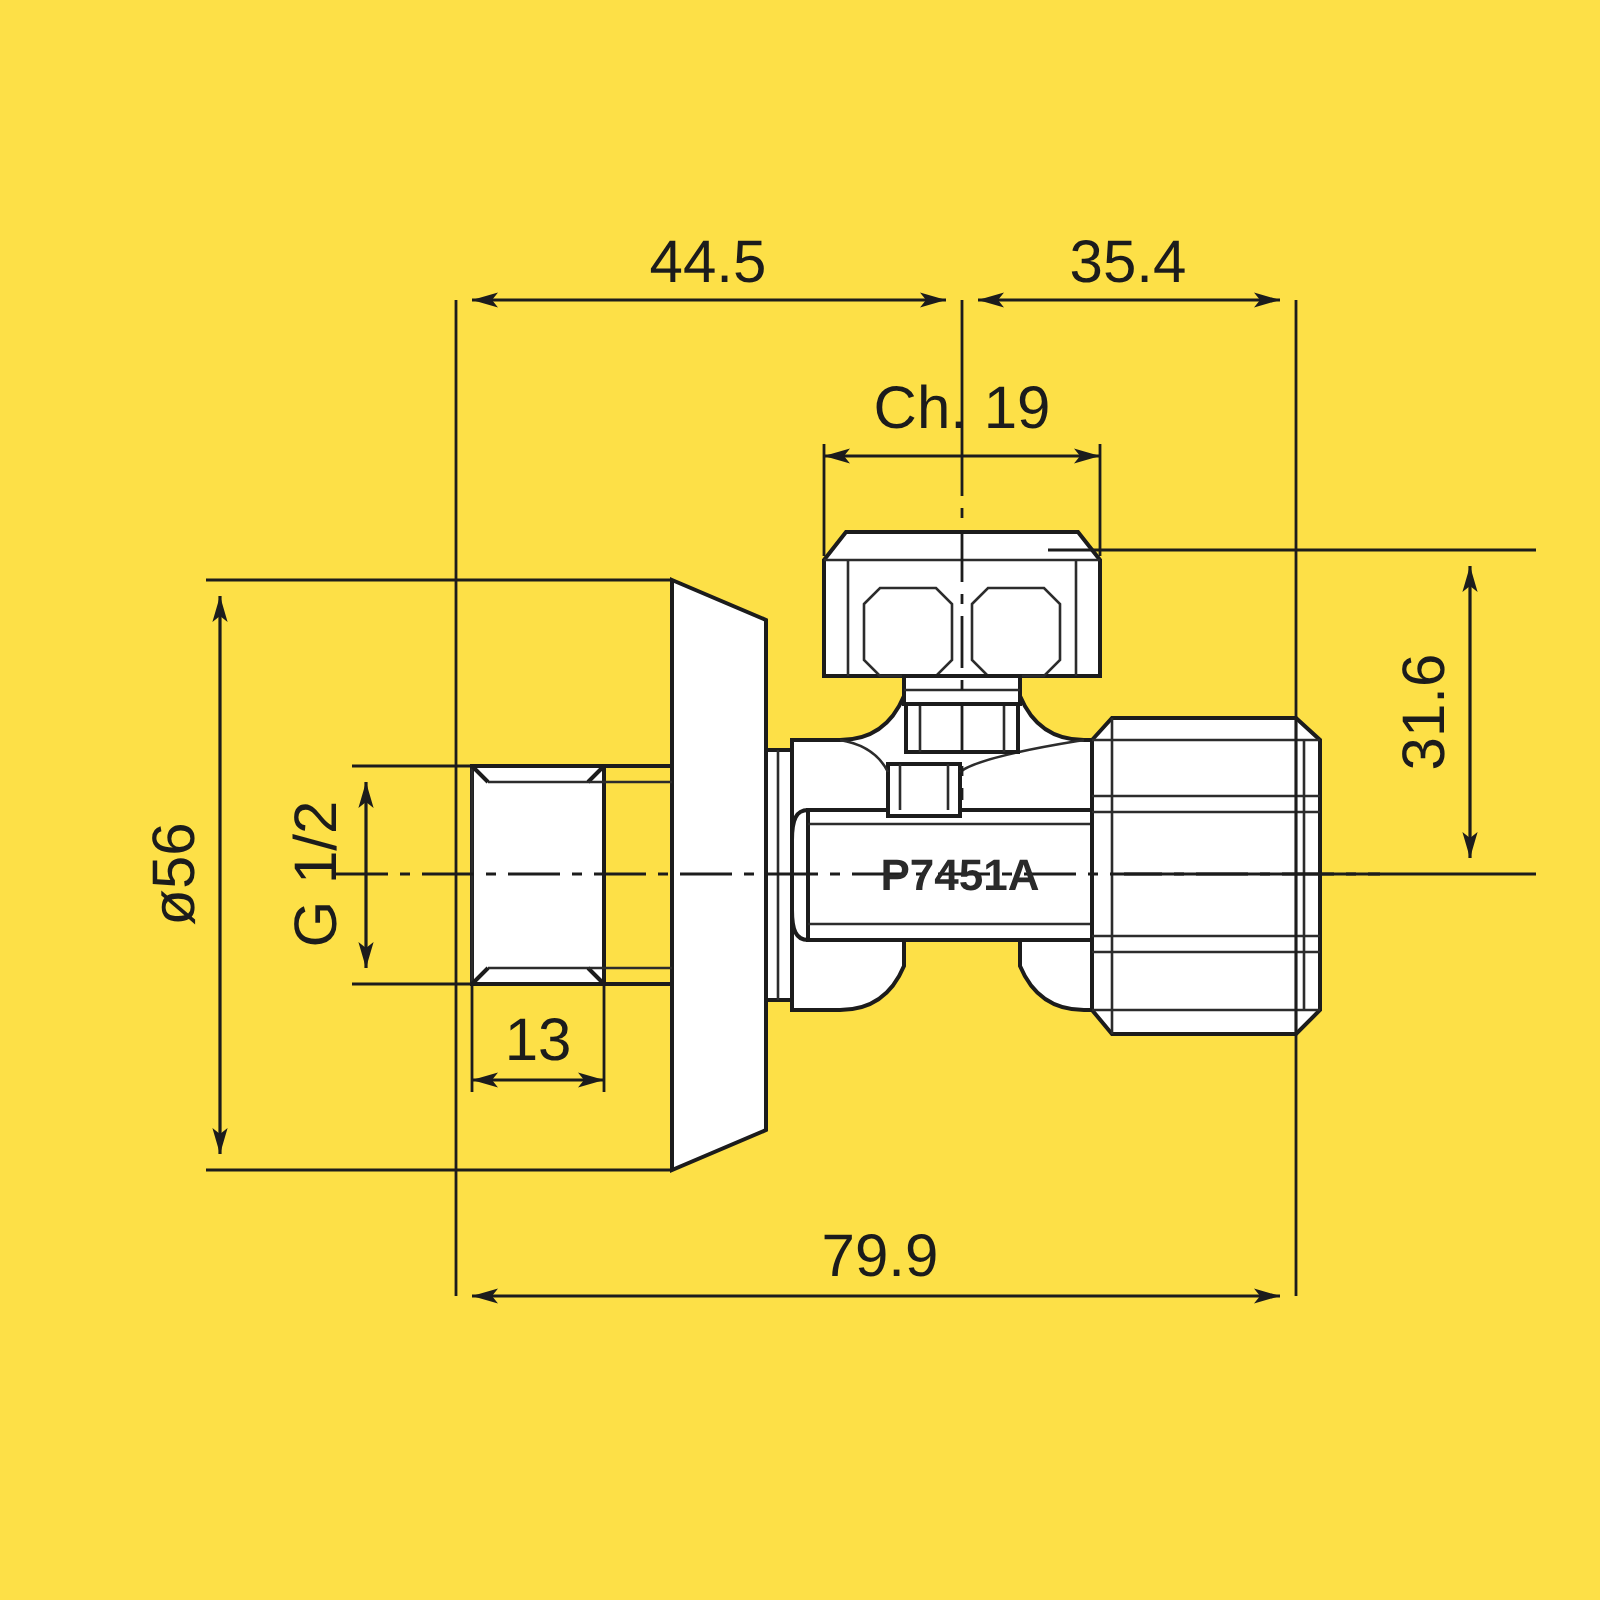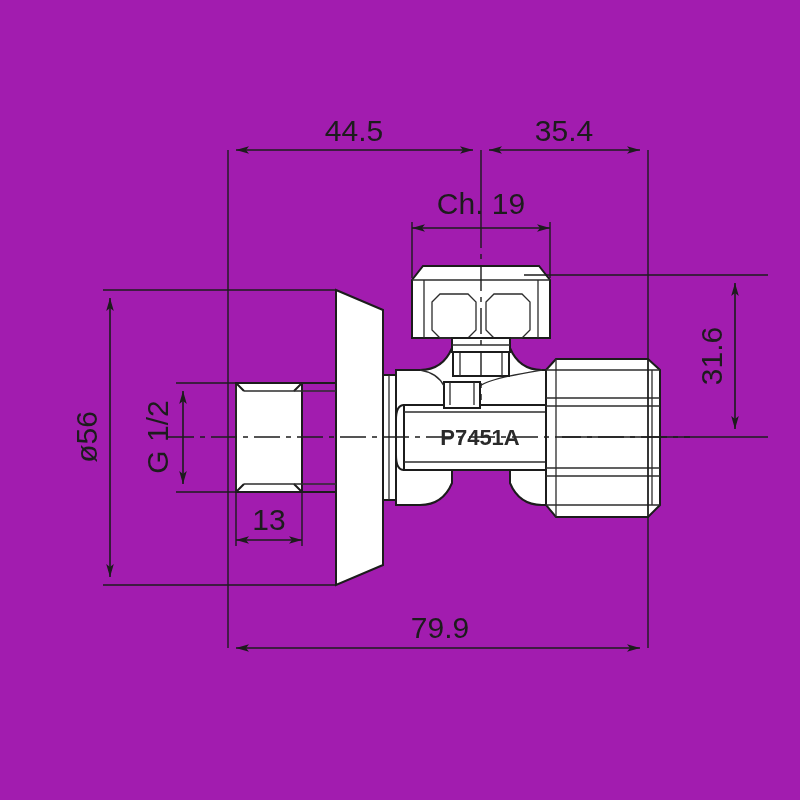--- a/index.html
+++ b/index.html
@@ -10,21 +10,21 @@
   body {
     width: 800px;
     height: 800px;
     font-family: "Liberation Sans", sans-serif;
     overflow: hidden;
   }
   #sheet {
     position: relative;
     width: 800px;
     height: 800px;
-    background: #a21caf;
+    background: #fde047;
   }
   svg#drawing {
     position: absolute;
     left: 0;
     top: 0;
     width: 800px;
     height: 800px;
     display: block;
   }
   .dimtext {

